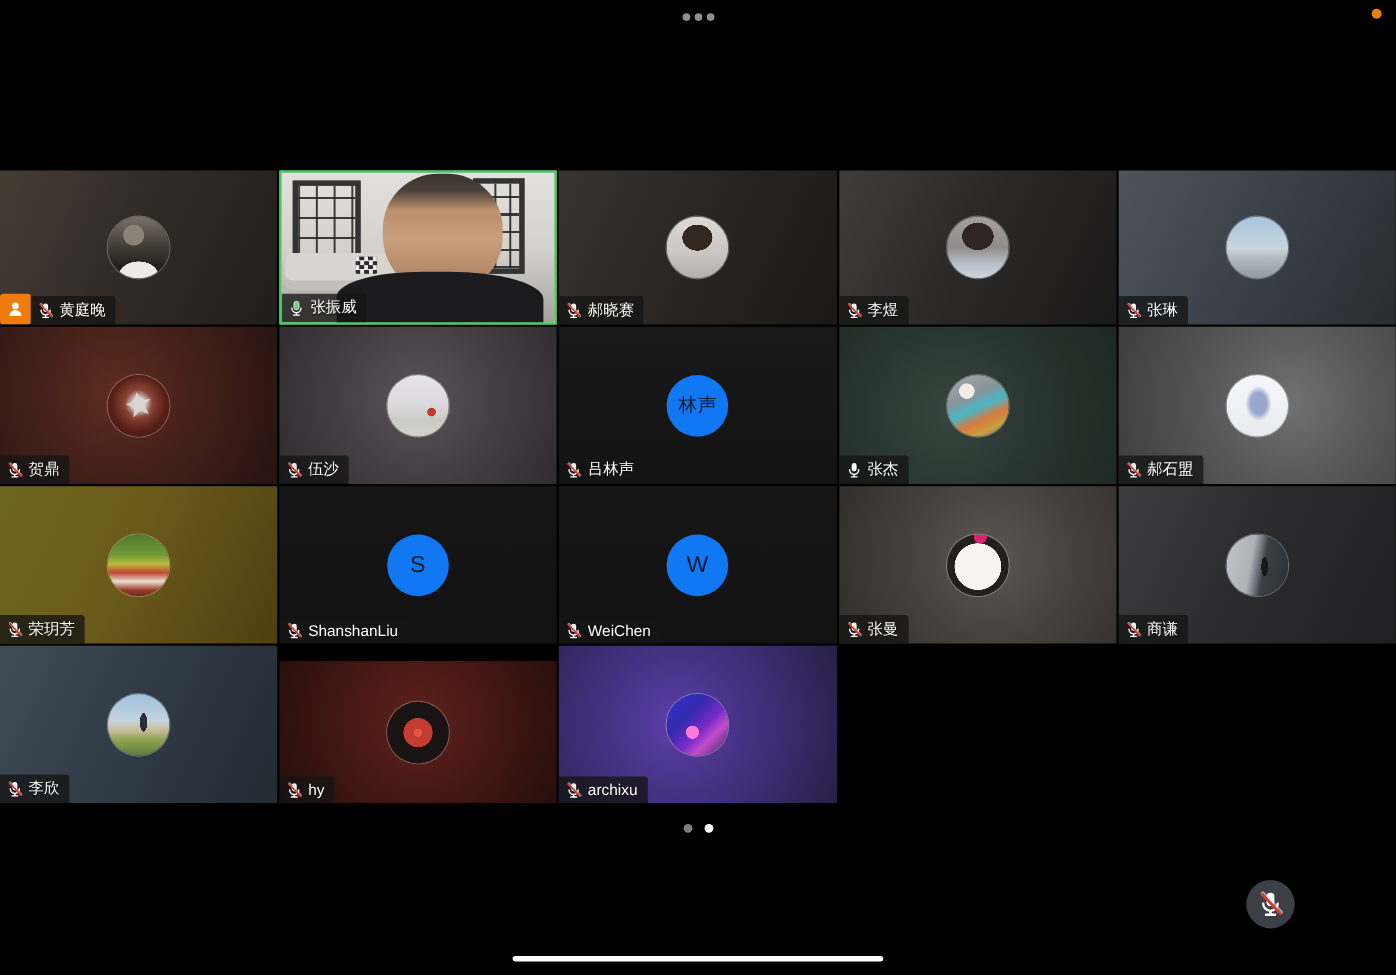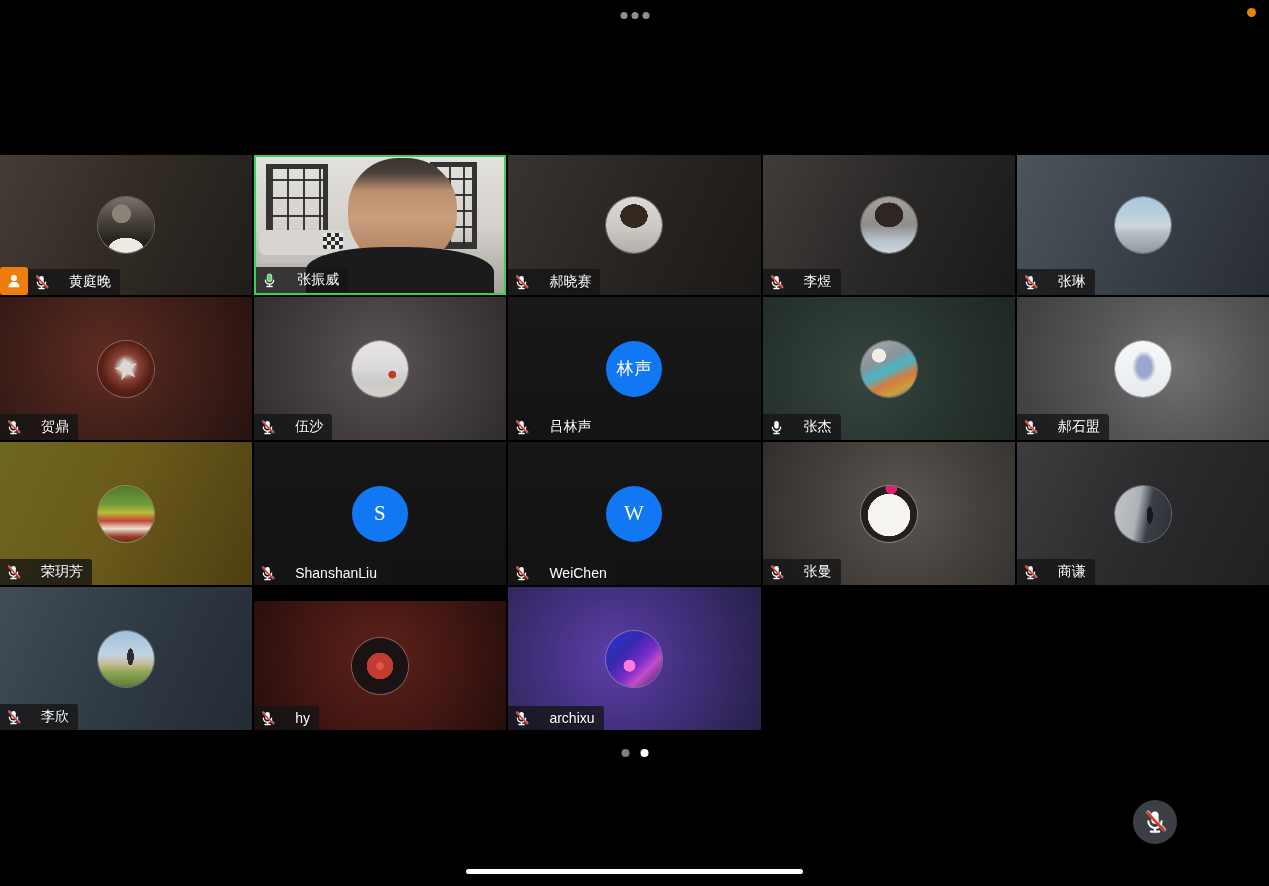--- a/index.html
+++ b/index.html
@@ -17,26 +17,26 @@
         grid-template-columns:repeat(5,1fr);grid-template-rows:140px 143px 143px 143px;
         gap:2px;background:#000;}
   .tile{position:relative;overflow:hidden;background:#1a1a1a;}
   .tile.video{border:2px solid #35d158;box-sizing:border-box;padding-left:40px;}
 
   
   .avatar{position:absolute;left:50%;top:50%;transform:translate(-50%,-50%);
           width:56px;height:56px;border-radius:50%;display:flex;align-items:center;justify-content:center;
           overflow:hidden;}
   .avatar.photo{box-shadow:0 0 0 1px rgba(255,255,255,0.30);}
-  .avatar.initial{color:#ffffff;font-size:17px;font-weight:400;letter-spacing:1px;font-family:Liberation Serif, serif;}
+  .avatar.initial{color:#0f172a;font-size:17px;font-weight:400;letter-spacing:1px;}
   .avatar.initial.single{font-size:21px;}
   .avatar .glyph{font-size:30px;line-height:1;transform:rotate(-12deg);text-shadow:0 0 4px rgba(255,255,255,0.5);}
 
   
-  .label{position:absolute;left:0;bottom:0;display:flex;align-items:center;gap:20px;
+  .label{position:absolute;left:0;bottom:0;display:flex;align-items:center;gap:5px;
          background:rgba(20,20,20,0.78);padding:4px 9px 4px 6px;border-radius:0 3px 0 0;max-width:92%;}
   .label.after-badge{left:28px;}
   .label .pname{color:#fff;font-size:14px;white-space:nowrap;overflow:hidden;text-overflow:ellipsis;
                 text-shadow:0 1px 1px rgba(0,0,0,0.6);}
   .micwrap{display:flex;width:15px;height:15px;flex:none;}
   .micwrap svg{width:15px;height:15px;}
 
   
   .badge{position:absolute;left:0;bottom:0;width:28px;height:28px;border-radius:3px;
          display:flex;align-items:center;justify-content:center;}

